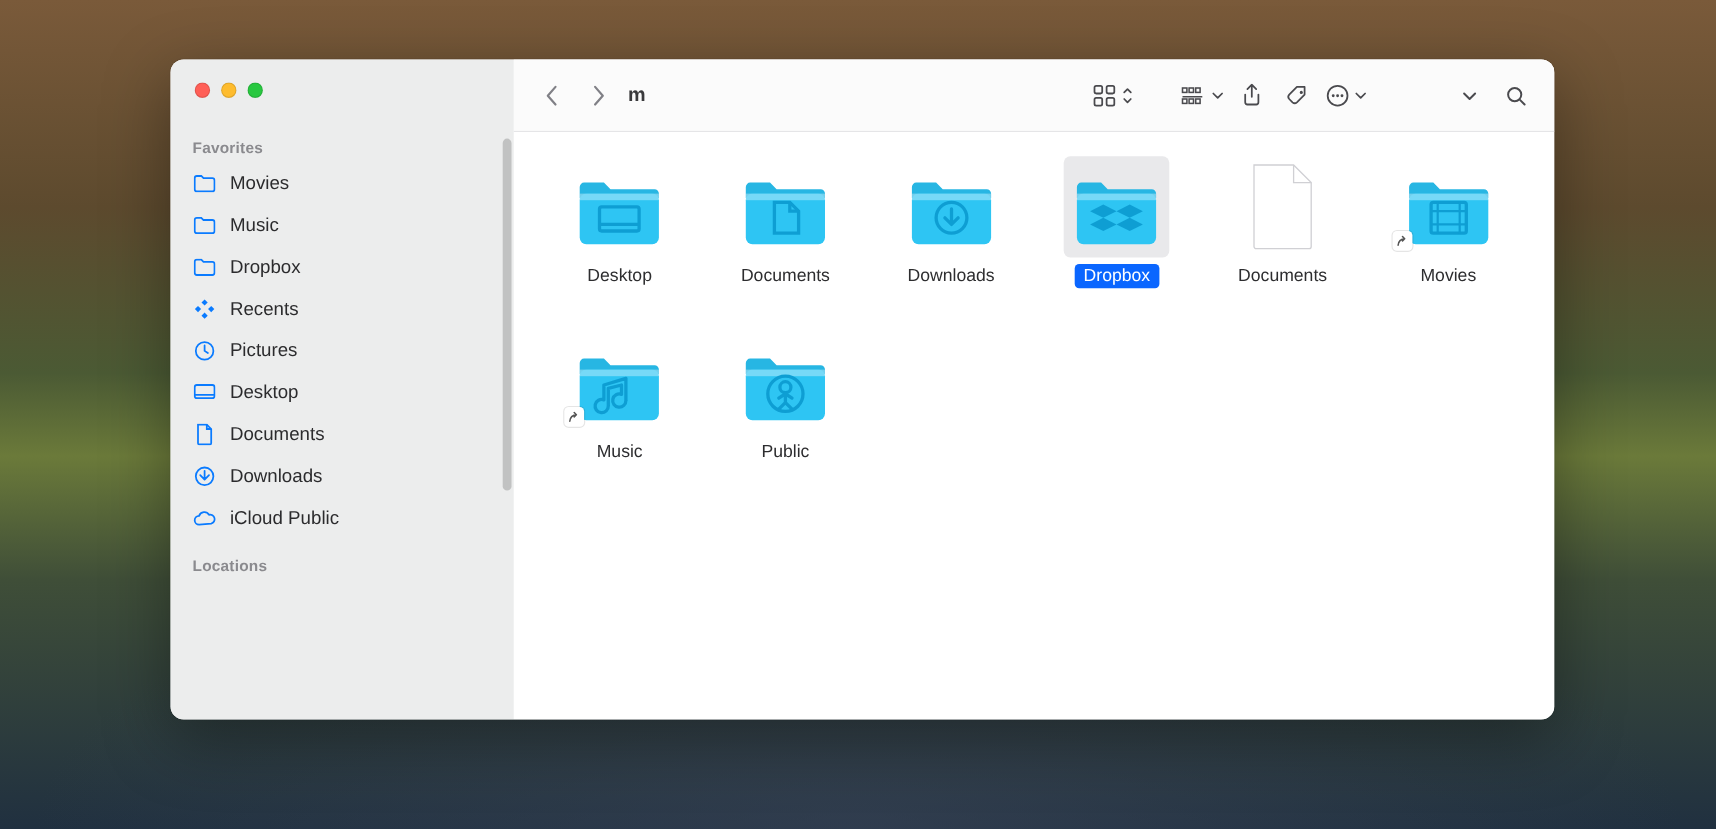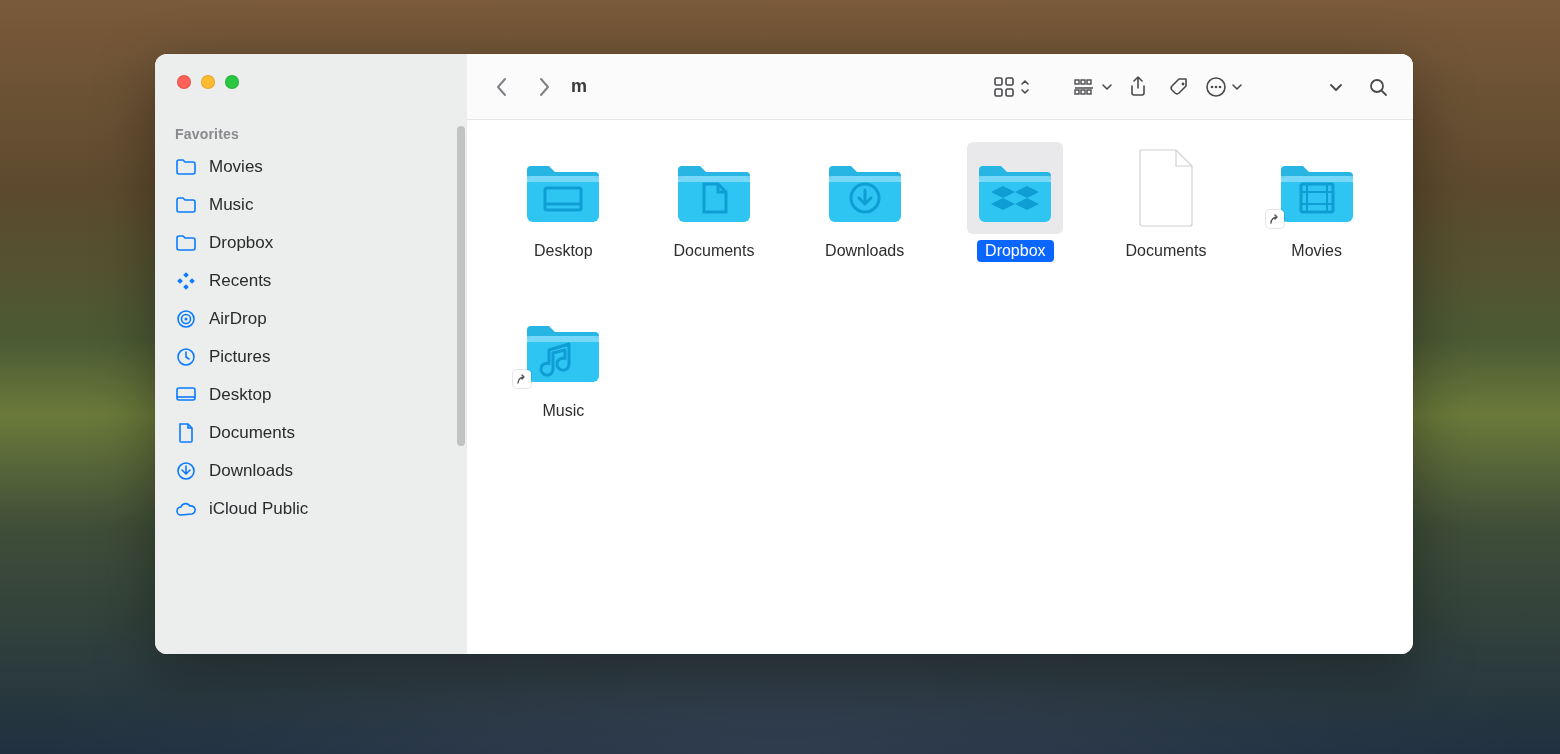--- a/index.html
+++ b/index.html
@@ -166,30 +166,20 @@
                 <rect x="14" y="8" width="4" height="4" transform="rotate(45 16 10)"></rect>
               </g>
             </svg>
           </span>
           <span class="side-label">Recents</span>
         </div>
         <div class="side-item">
           <span class="side-icon">
             <svg width="20" height="20" viewBox="0 0 20 20">
               <circle cx="10" cy="10" r="8" fill="none" stroke="currentColor" stroke-width="1.6"></circle>
-              <circle cx="10" cy="10" r="4.5" fill="none" stroke="currentColor" stroke-width="1.6"></circle>
-              <circle cx="10" cy="10" r="1.5" fill="currentColor"></circle>
-            </svg>
-          </span>
-          <span class="side-label">AirDrop</span>
-        </div>
-        <div class="side-item">
-          <span class="side-icon">
-            <svg width="20" height="20" viewBox="0 0 20 20">
-              <circle cx="10" cy="10" r="8" fill="none" stroke="currentColor" stroke-width="1.6"></circle>
               <path d="M10 5 v5 l3 2" stroke="currentColor" stroke-width="1.6" fill="none" stroke-linecap="round"></path>
             </svg>
           </span>
           <span class="side-label">Pictures</span>
         </div>
         <div class="side-item">
           <span class="side-icon">
             <svg width="20" height="16" viewBox="0 0 20 16">
               <rect x="1" y="1" width="18" height="12" rx="2" fill="none" stroke="currentColor" stroke-width="1.6"></rect>
               <line x1="1" y1="10" x2="19" y2="10" stroke="currentColor" stroke-width="1.6"></line>
@@ -216,20 +206,21 @@
           <span class="side-label">Downloads</span>
         </div>
         <div class="side-item">
           <span class="side-icon">
             <svg width="22" height="16" viewBox="0 0 22 16">
               <path d="M6 14 a4 4 0 0 1 0 -8 a5 5 0 0 1 9 -1 a4 4 0 0 1 2 8 Z" fill="none" stroke="currentColor" stroke-width="1.6" stroke-linejoin="round"></path>
             </svg>
           </span>
           <span class="side-label">iCloud Public</span>
         </div>
+        <div class="side-section-title">Locations</div>
       </div>
     <div class="sidebar-scrollbar"></div>
   </aside>
 
   <div class="main">
     <div class="toolbar">
       <span class="tbtn">
         <svg width="16" height="20" viewBox="0 0 16 20">
             <path d="M11 2 L4 10 L11 18" stroke="currentColor" stroke-width="2" fill="none" stroke-linecap="round" stroke-linejoin="round"></path>
           </svg>
@@ -401,15 +392,28 @@
     <path d="M48 28 v20 a6 6 0 1 1 -4 -5.5 V34 l-12 3 v16 a6 6 0 1 1 -4 -5.5 V34 l20 -6 Z" fill="none" stroke="#0e9ed3" stroke-width="3" stroke-linejoin="round"></path>
   </svg>
           </div>
           <span class="alias-badge">
             <svg viewBox="0 0 12 12">
               <path d="M2 10 a6 6 0 0 1 6 -6 M6 2 l2 2 -2 2" fill="none" stroke="#555" stroke-width="1.4" stroke-linecap="round" stroke-linejoin="round"></path>
             </svg>
           </span>
           <div class="label">Music</div>
         </div>
+        <div class="item">
+          <div class="icon-wrap">
+            <svg width="84" height="72" viewBox="0 0 84 72">
+    <path d="M6 14 a4 4 0 0 1 4 -4 h18 l6 6 h40 a4 4 0 0 1 4 4 v4 H6 Z" fill="#27b6e3"></path>
+    <rect x="6" y="20" width="72" height="46" rx="6" fill="#2ec5f3"></rect>
+    <rect x="6" y="20" width="72" height="6" fill="rgba(255,255,255,0.35)"></rect>
+    <circle cx="42" cy="36" r="5" fill="none" stroke="#0e9ed3" stroke-width="3"></circle>
+              <path d="M42 41 v9 M36 46 l6 -4 6 4 M36 56 l6 -6 6 6" fill="none" stroke="#0e9ed3" stroke-width="3" stroke-linecap="round"></path>
+              <circle cx="42" cy="42" r="16" fill="none" stroke="#0e9ed3" stroke-width="3"></circle>
+  </svg>
+          </div>
+          <div class="label">Public</div>
+        </div>
       </div>
   </div>
 </div>
 
 </body></html>

